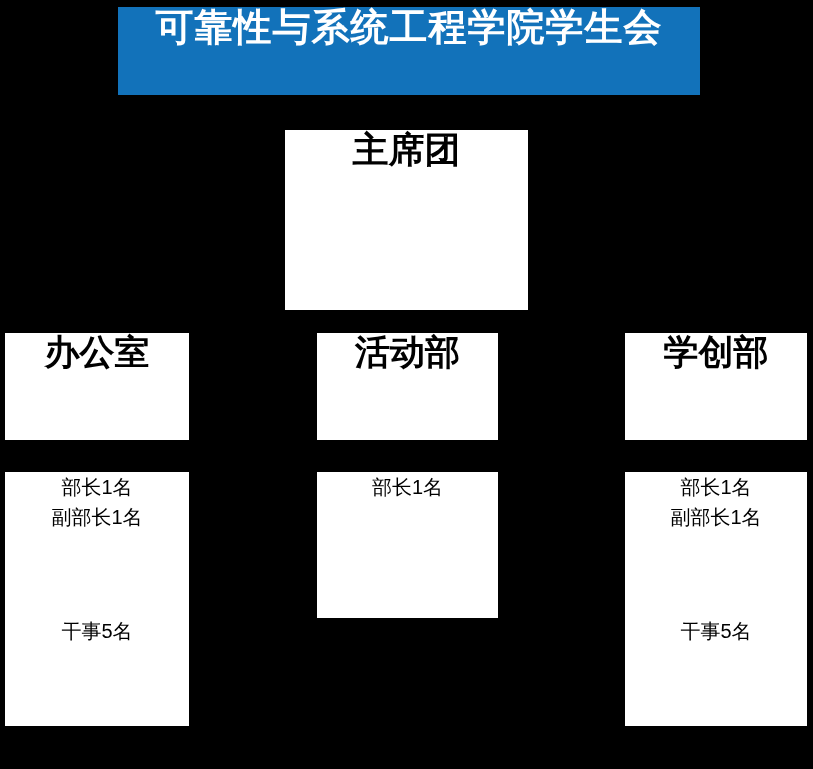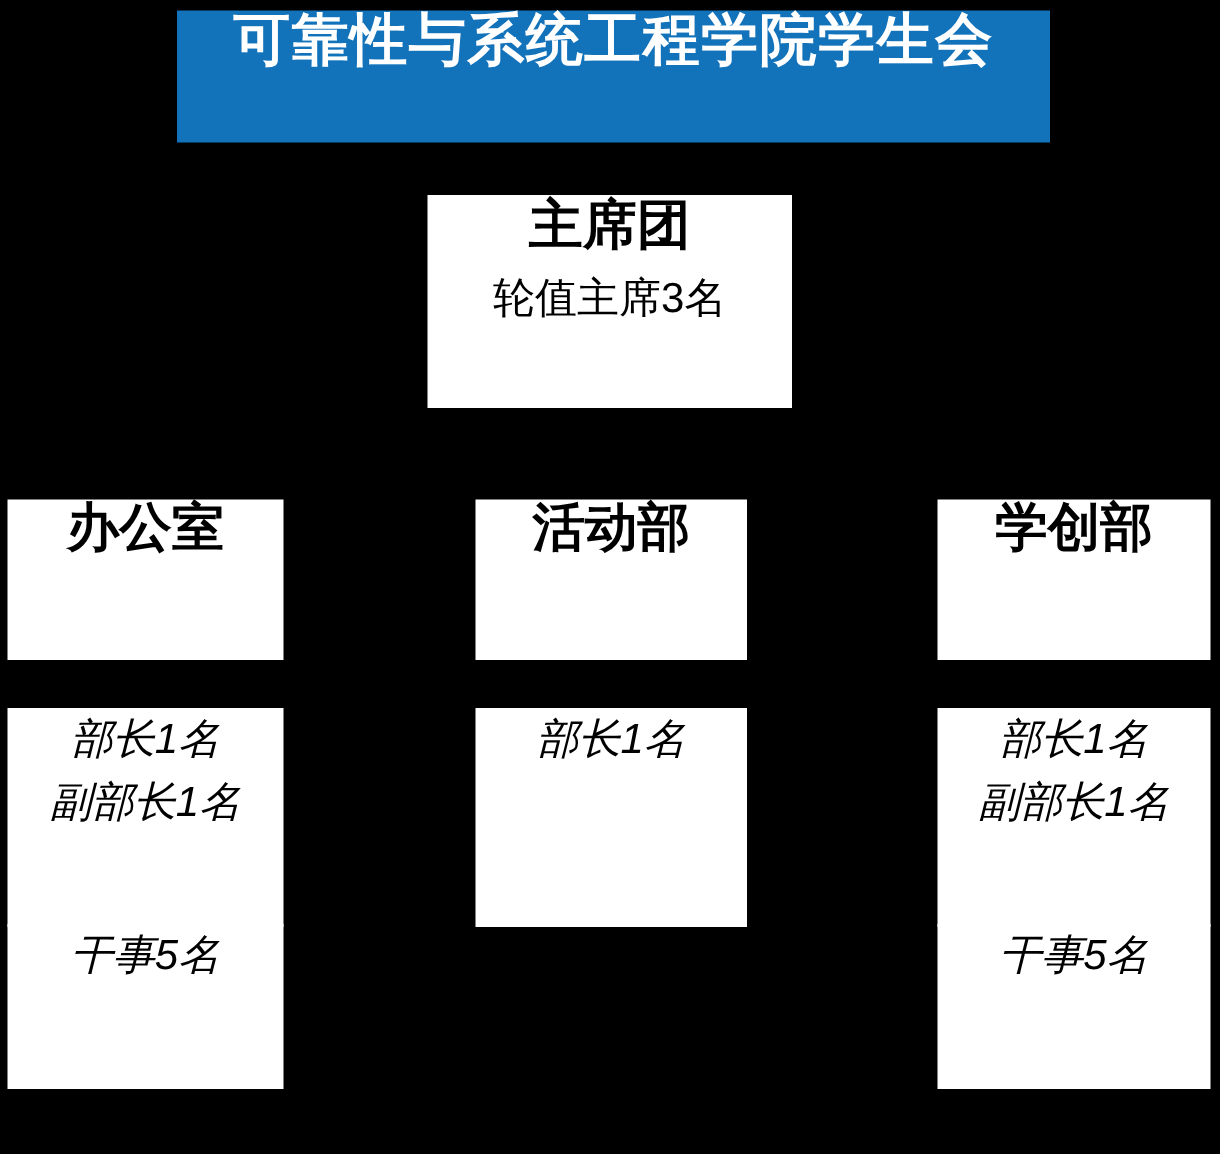--- a/index.html
+++ b/index.html
@@ -36,21 +36,21 @@
   .header-box .title-text {
     font-size: 38px;
     font-weight: bold;
     letter-spacing: 1px;
     line-height: 1.1;
   }
   .presidium-box {
     left: 285px;
     top: 130px;
     width: 243px;
-    height: 142px;
+    height: 180px;
     gap: 14px;
   }
   .presidium-title {
     font-size: 36px;
     font-weight: bold;
     line-height: 1.1;
   }
   .presidium-subtitle {
     font-size: 28px;
     line-height: 1.1;
@@ -63,44 +63,42 @@
     font-size: 35px;
     font-weight: bold;
     line-height: 1.1;
   }
   .leaders-box {
     top: 472px;
     height: 146px;
   }
   .leaders-box .line,
   .staff-box .line {
-    font-size: 28px;
+    font-size: 20px;
     line-height: 1.5;
-    font-style: italic;
   }
   .staff-box {
     top: 616px;
     height: 110px;
   }
   .col-0 { left: 5px;   width: 184px; }
   .col-1 { left: 317px; width: 181px; }
   .col-2 { left: 625px; width: 182px; }
 </style>
 </head>
 <body>
 
 <div id="org-chart">
 
   <div class="box header-box">
     <div class="title-text">可靠性与系统工程学院学生会</div>
   </div>
 
   <div class="box presidium-box">
     <div class="presidium-title">主席团</div>
-    <div class="presidium-subtitle">轮值主席3名</div>
   </div>
 
   <div class="box dept-name-box col-0">
     <div class="dept-name">办公室</div>
   </div>
   <div class="box leaders-box col-0">
     <div class="line">部长1名</div>
     <div class="line">副部长1名</div>
   </div>
   <div class="box staff-box col-0">

